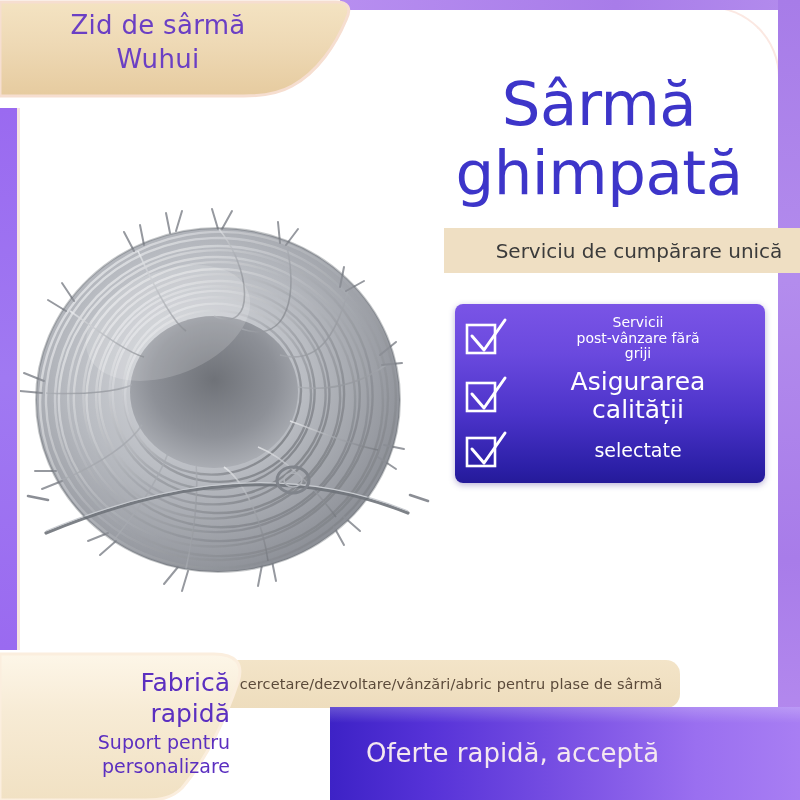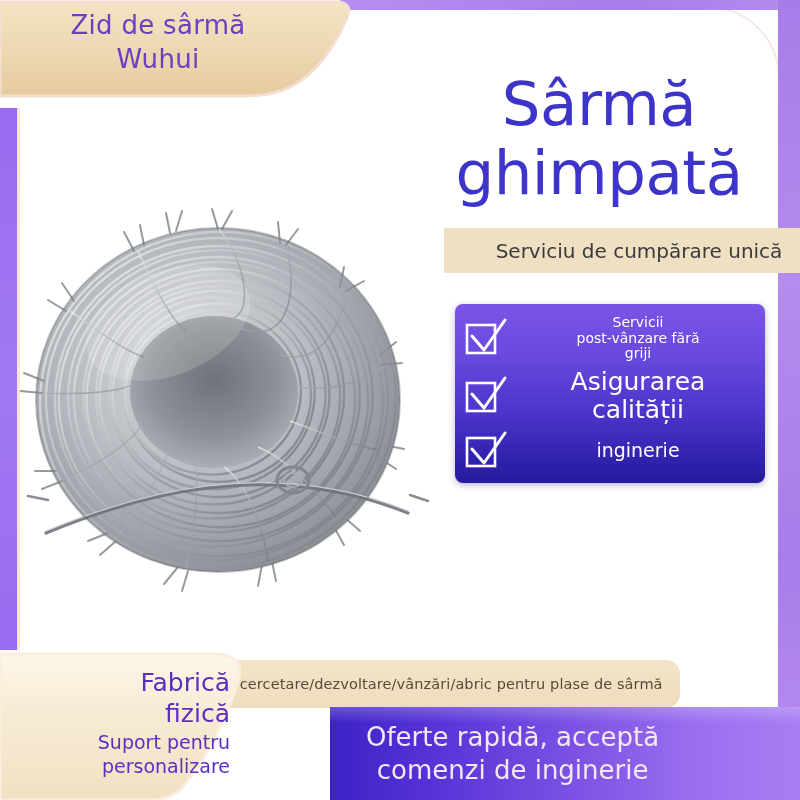--- a/index.html
+++ b/index.html
@@ -402,21 +402,21 @@
     </div>
 
     <div class="feature-row">
       <div class="chk">
         <svg width="46" height="42" viewBox="0 0 46 42">
           <rect x="4" y="8" width="28" height="28" fill="none" stroke="#ffffff" stroke-width="2.6"></rect>
           <path d="M9,19 L21,33 L42,3" fill="none" stroke="#ffffff" stroke-width="3" stroke-linecap="round" stroke-linejoin="round"></path>
         </svg>
       </div>
       <div class="feature-label mid">
-        <div>inginerie</div>
+        <div>selectate</div>
       </div>
     </div>
 
   </div>
 
   <div class="bottom-strip">
     <span>Specializat în cercetare/dezvoltare/vânzări/abric pentru plase de sârmă</span>
   </div>
 
   <div class="bottom-left-panel">
@@ -427,29 +427,28 @@
           <stop offset="40%" stop-color="#f7ebd5"></stop>
           <stop offset="100%" stop-color="#f1e1c3"></stop>
         </linearGradient>
       </defs>
       <path d="M0,6 L214,6 C236,6 244,16 238,34 C226,70 206,112 182,140 C172,150 160,152 146,152 L0,152 Z" fill="url(#blGrad)" stroke="#fbeede" stroke-width="3"></path>
     </svg>
   </div>
   <div class="bottom-left-text">
     <div class="bl-title">
       <div>Fabrică</div>
-      <div>fizică</div>
+      <div>rapidă</div>
     </div>
     <div class="bl-sub">
       <div>Suport pentru</div>
       <div>personalizare</div>
     </div>
   </div>
 
   <div class="bottom-banner">
     <div class="bottom-banner-inner">
       <div>Oferte rapidă, acceptă</div>
-      <div>comenzi de inginerie</div>
     </div>
   </div>
   <div class="banner-sheen"></div>
 
 </div>
 
 </body></html>

